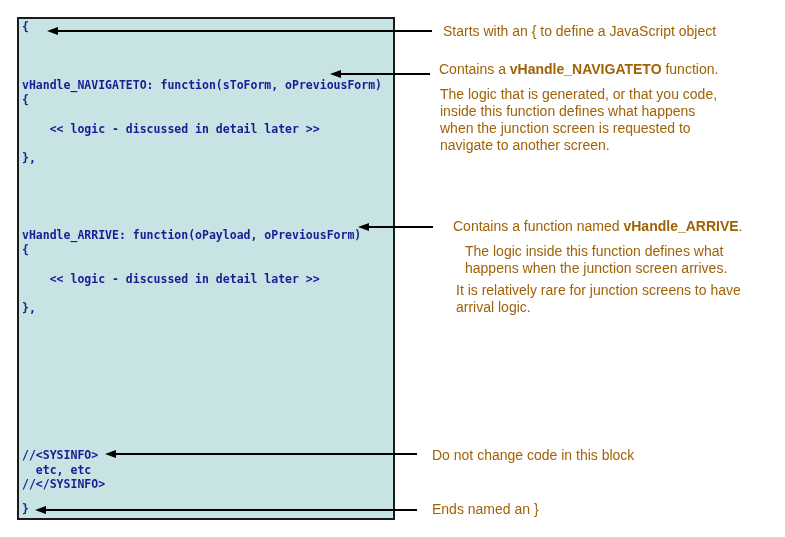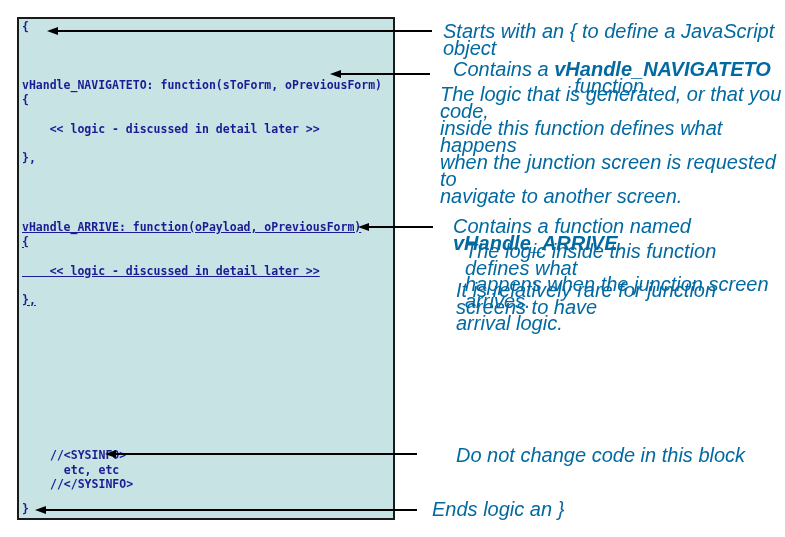--- a/index.html
+++ b/index.html
@@ -31,22 +31,22 @@
     left: 3px;
     font-family: "DejaVu Sans Mono", "Liberation Mono", monospace;
     font-weight: bold;
     font-size: 11.5px;
     line-height: 14.5px;
     color: #1b1b94;
     white-space: pre;
   }
   #code-open-brace   { top: 1px; }
   #code-navigateto   { top: 59px; }
-  #code-arrive       { top: 201px; text-decoration: underline; }
-  #code-sysinfo      { top: 429px; margin-left: 28px; }
+  #code-arrive       { top: 209px; }
+  #code-sysinfo      { top: 429px; }
   #code-close-brace  { top: 483px; }
 
   
   .arrow {
     position: absolute;
     display: flex;
     align-items: center;
     height: 10px;
   }
   .arrow .head {
@@ -62,34 +62,33 @@
   }
   #arrow-open-brace  { left: 47px;  top: 26px;  width: 385px; }
   #arrow-navigateto  { left: 330px; top: 69px;  width: 100px; }
   #arrow-arrive      { left: 358px; top: 222px; width: 75px;  }
   #arrow-sysinfo     { left: 105px; top: 449px; width: 312px; }
   #arrow-close-brace { left: 35px;  top: 505px; width: 382px; }
 
   
   .ann {
     position: absolute;
-    color: #0369a1;
-    font-size: 20px;
+    color: #a16207;
+    font-size: 14px;
     line-height: 17px;
     white-space: pre-line;
-    font-style: italic;
   }
   .ann b { font-weight: bold; }
   #ann-starts           { left: 443px; top: 23px;  }
   #ann-contains-nav     { left: 439px; top: 61px; text-align: center;  }
   #ann-nav-detail       { left: 440px; top: 86px;  line-height: 17px; }
   #ann-contains-arrive  { left: 441px; top: 218px; margin-left: 12px; }
   #ann-arrive-detail    { left: 465px; top: 243px; line-height: 16.5px; }
   #ann-arrive-note      { left: 456px; top: 282px; line-height: 16.5px; }
-  #ann-sysinfo-note     { left: 432px; top: 447px; margin-left: 24px; }
+  #ann-sysinfo-note     { left: 432px; top: 447px; }
   #ann-ends             { left: 432px; top: 501px; }
 </style>
 </head>
 <body>
 
 <div id="canvas">
 
   <div class="code-box">
     <pre id="code-open-brace">{</pre>
     <pre id="code-navigateto">vHandle_NAVIGATETO: function(sToForm, oPreviousForm)
@@ -143,15 +142,15 @@
   <div class="ann" id="ann-contains-arrive"><span>Contains a function named </span><b>vHandle_ARRIVE</b><span>.</span></div>
 
   <div class="ann" id="ann-arrive-detail">The logic inside this function defines what
 happens when the junction screen arrives.</div>
 
   <div class="ann" id="ann-arrive-note">It is relatively rare for junction screens to have
 arrival logic.</div>
 
   <div class="ann" id="ann-sysinfo-note">Do not change code in this block</div>
 
-  <div class="ann" id="ann-ends">Ends logic an }</div>
+  <div class="ann" id="ann-ends">Ends named an }</div>
 
 </div>
 
 </body></html>

